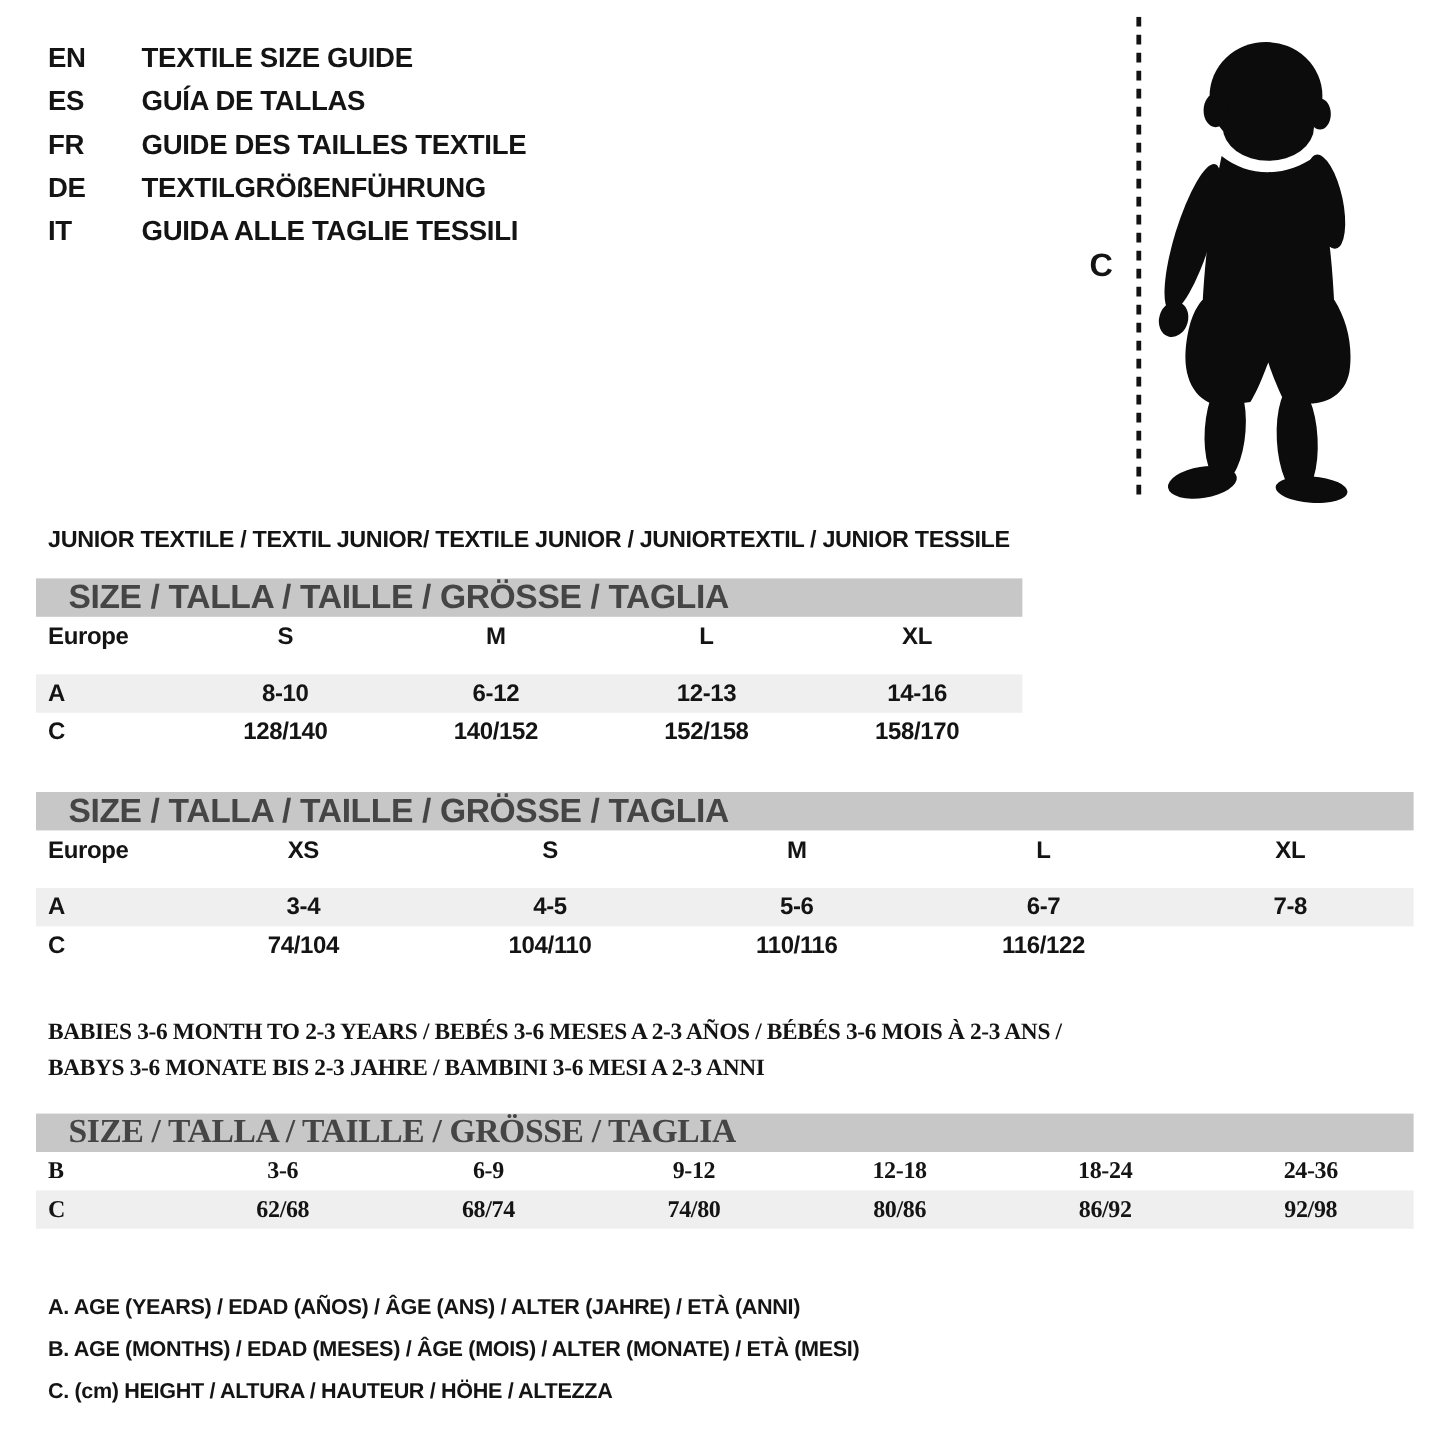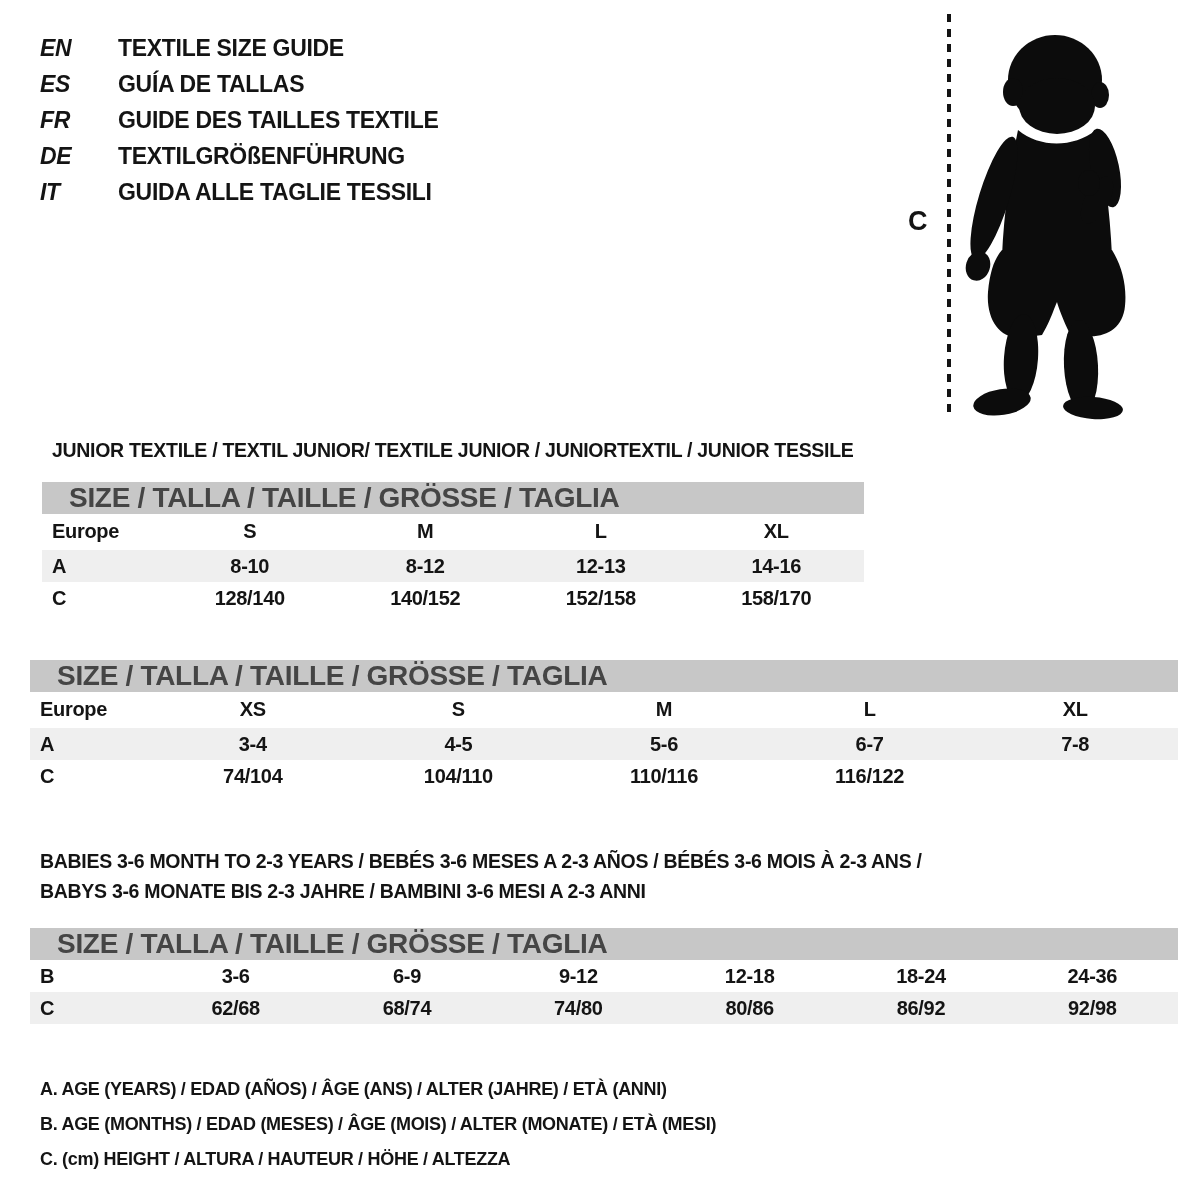--- a/index.html
+++ b/index.html
@@ -9,46 +9,46 @@
     background:#ffffff;
     font-family:"Liberation Sans", sans-serif;
     font-weight:700;
     color:var(--text,#141414);
     overflow:hidden;
     letter-spacing:-0.3px;
   }
   
   .lang-block{position:absolute;left:40px;top:30px;}
   .lang-row{display:flex;height:36px;line-height:36px;font-size:23px;}
-  .lang-code{width:78px;font-style:italic;}
+  .lang-code{width:78px;}
   
   .measure-line{position:absolute;left:946px;top:14px;}
   .measure-label{position:absolute;left:908px;top:206px;font-size:27px;line-height:30px;}
   .silhouette{position:absolute;left:958px;top:18px;}
   
   .section{position:absolute;}
-  #sec-junior{left:42px;top:437px;width:822px;}
+  #sec-junior{left:30px;top:437px;width:822px;}
   #sec-children{left:30px;top:645px;width:1148px;}
-  #sec-babies{left:30px;top:848px;width:1148px;}
+  #sec-babies{left:30px;top:848px;width:1148px;font-family:Liberation Serif, serif;}
   .sec-title{margin-left:10px;font-size:19.5px;}
   .title-line{height:30px;line-height:26px;white-space:nowrap;}
   .sub{font-size:12px;position:relative;top:3px;letter-spacing:0;}
   .size-bar{
     margin-top:15px;height:32px;line-height:32px;
     background:var(--bar-bg,#c7c7c7);color:var(--bar-text,#454545);
     padding-left:27px;font-size:28px;
   }
   #sec-babies .size-bar{margin-top:20px;}
   .tbl{width:100%;}
   .trow{
     display:grid;
     grid-template-columns:120px repeat(var(--n,4),1fr);
     height:32px;line-height:32px;font-size:20px;
   }
-  .trow.head{height:36px;line-height:34px;}
+  .trow.head{height:48px;line-height:34px;}
   .trow .c0{padding-left:10px;text-align:left;}
   .trow .c{text-align:center;}
   .trow.stripe{background:var(--stripe-bg,#efefef);}
   
   .legend{position:absolute;left:40px;top:1072px;}
   .legend-line{height:35px;line-height:35px;font-size:18px;white-space:nowrap;}
 </style>
 </head>
 <body>
 
@@ -110,21 +110,21 @@
         <div class="trow head">
           <div class="c0">Europe</div>
           <div class="c">S</div>
           <div class="c">M</div>
           <div class="c">L</div>
           <div class="c">XL</div>
         </div>
         <div class="trow stripe">
           <div class="c0">A</div>
           <div class="c">8-10</div>
-          <div class="c">8-12</div>
+          <div class="c">6-12</div>
           <div class="c">12-13</div>
           <div class="c">14-16</div>
         </div>
         <div class="trow">
           <div class="c0">C</div>
           <div class="c">128/140</div>
           <div class="c">140/152</div>
           <div class="c">152/158</div>
           <div class="c">158/170</div>
         </div>

